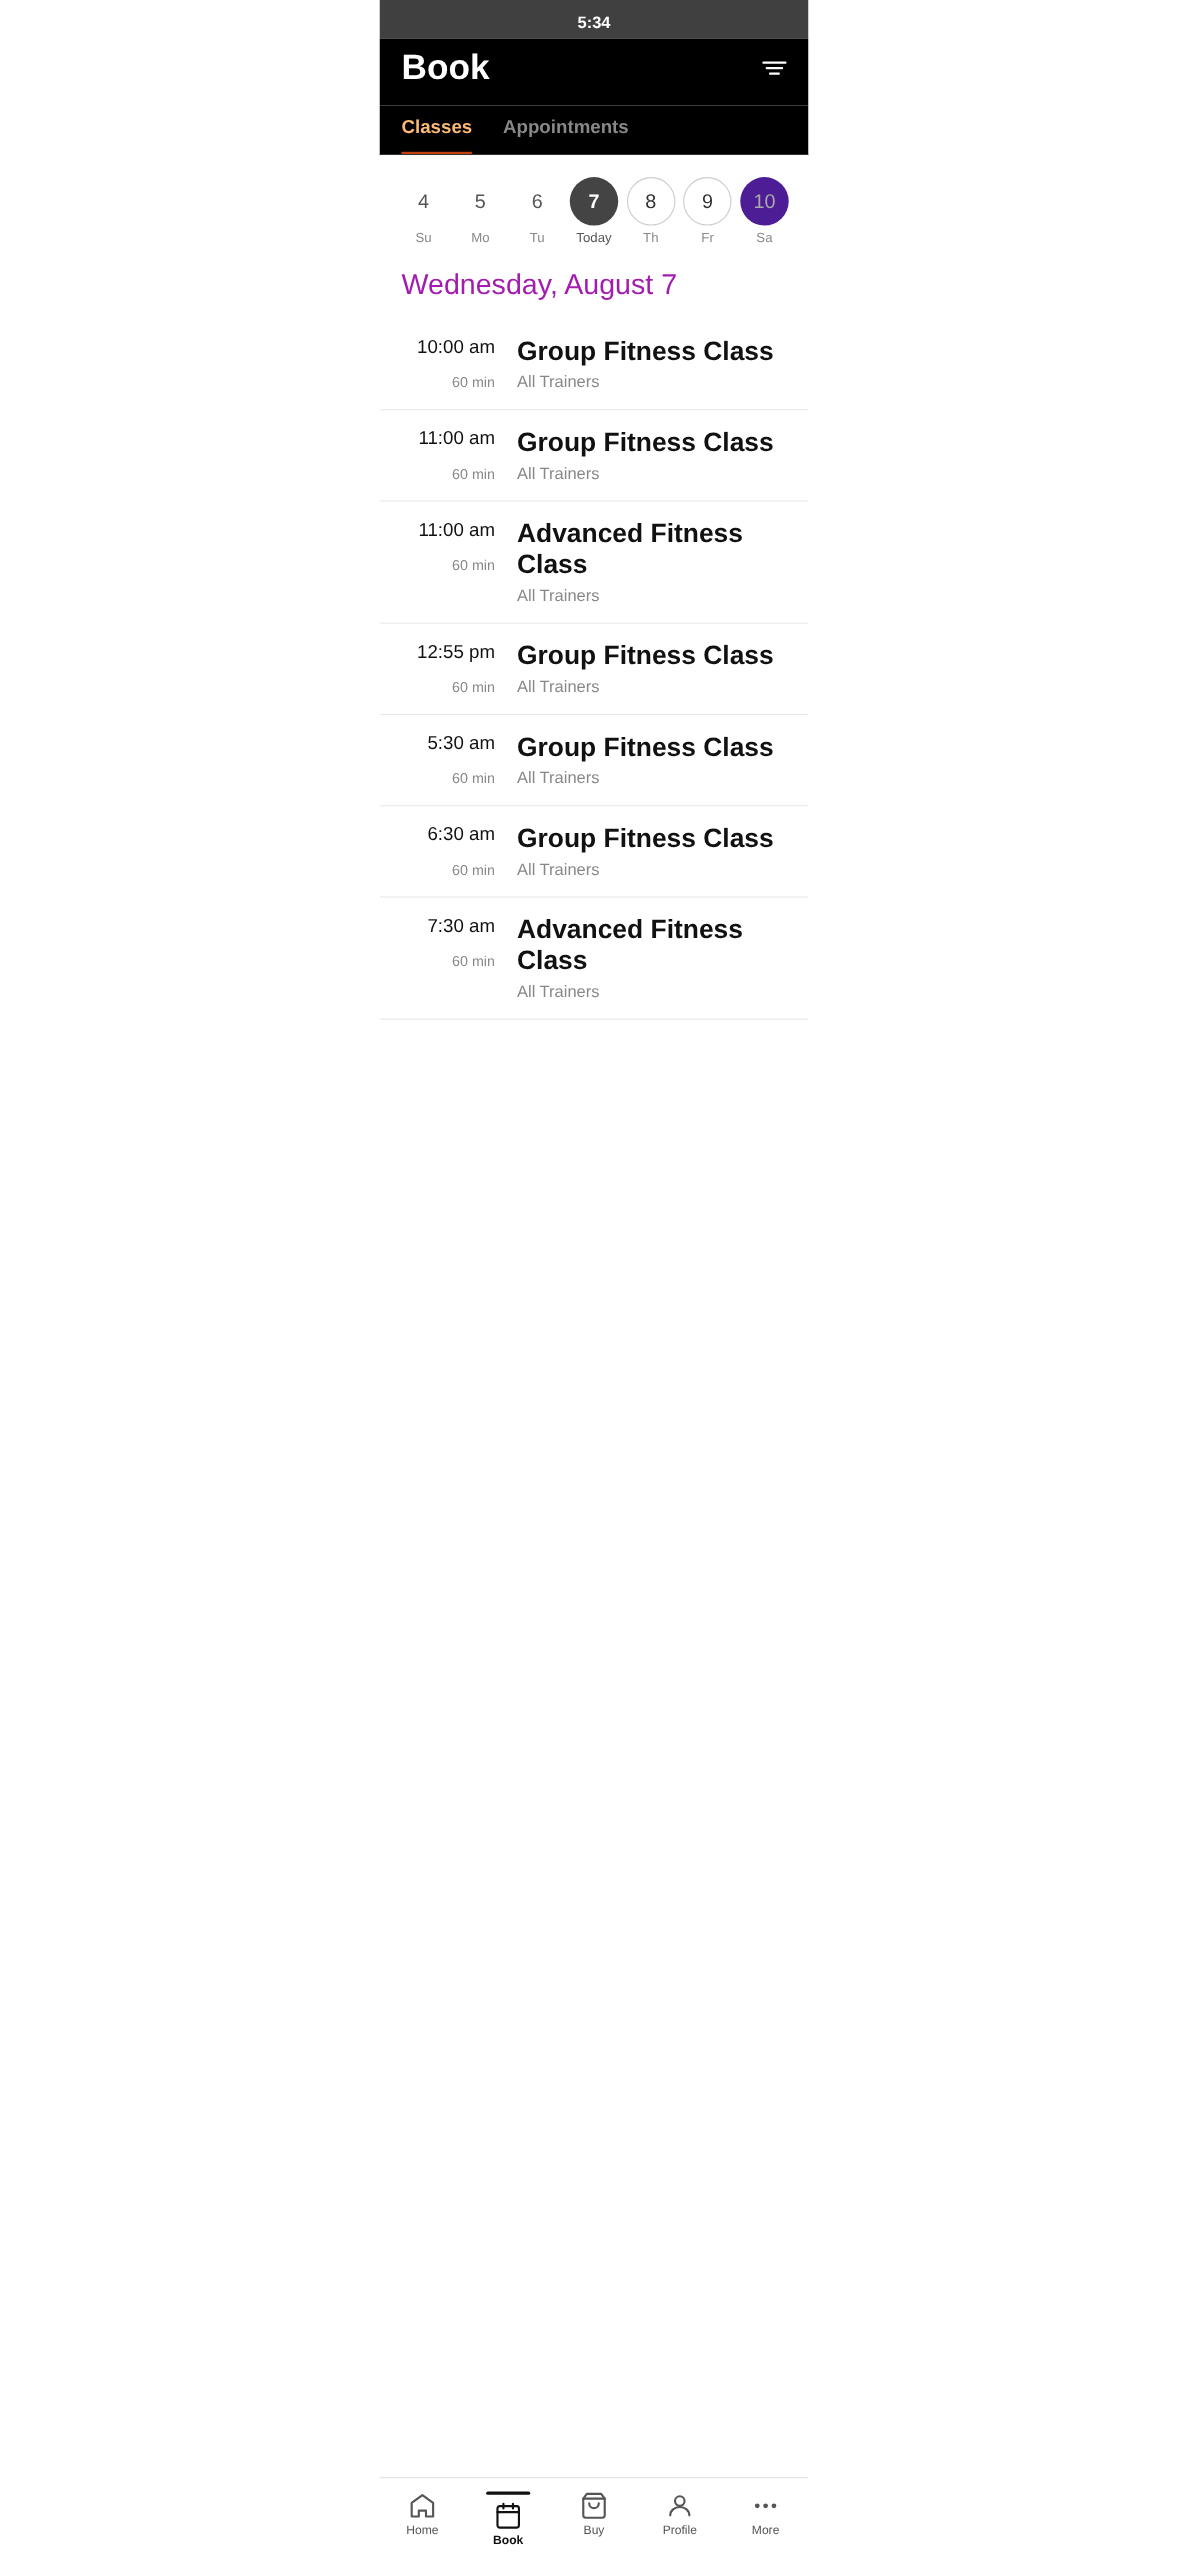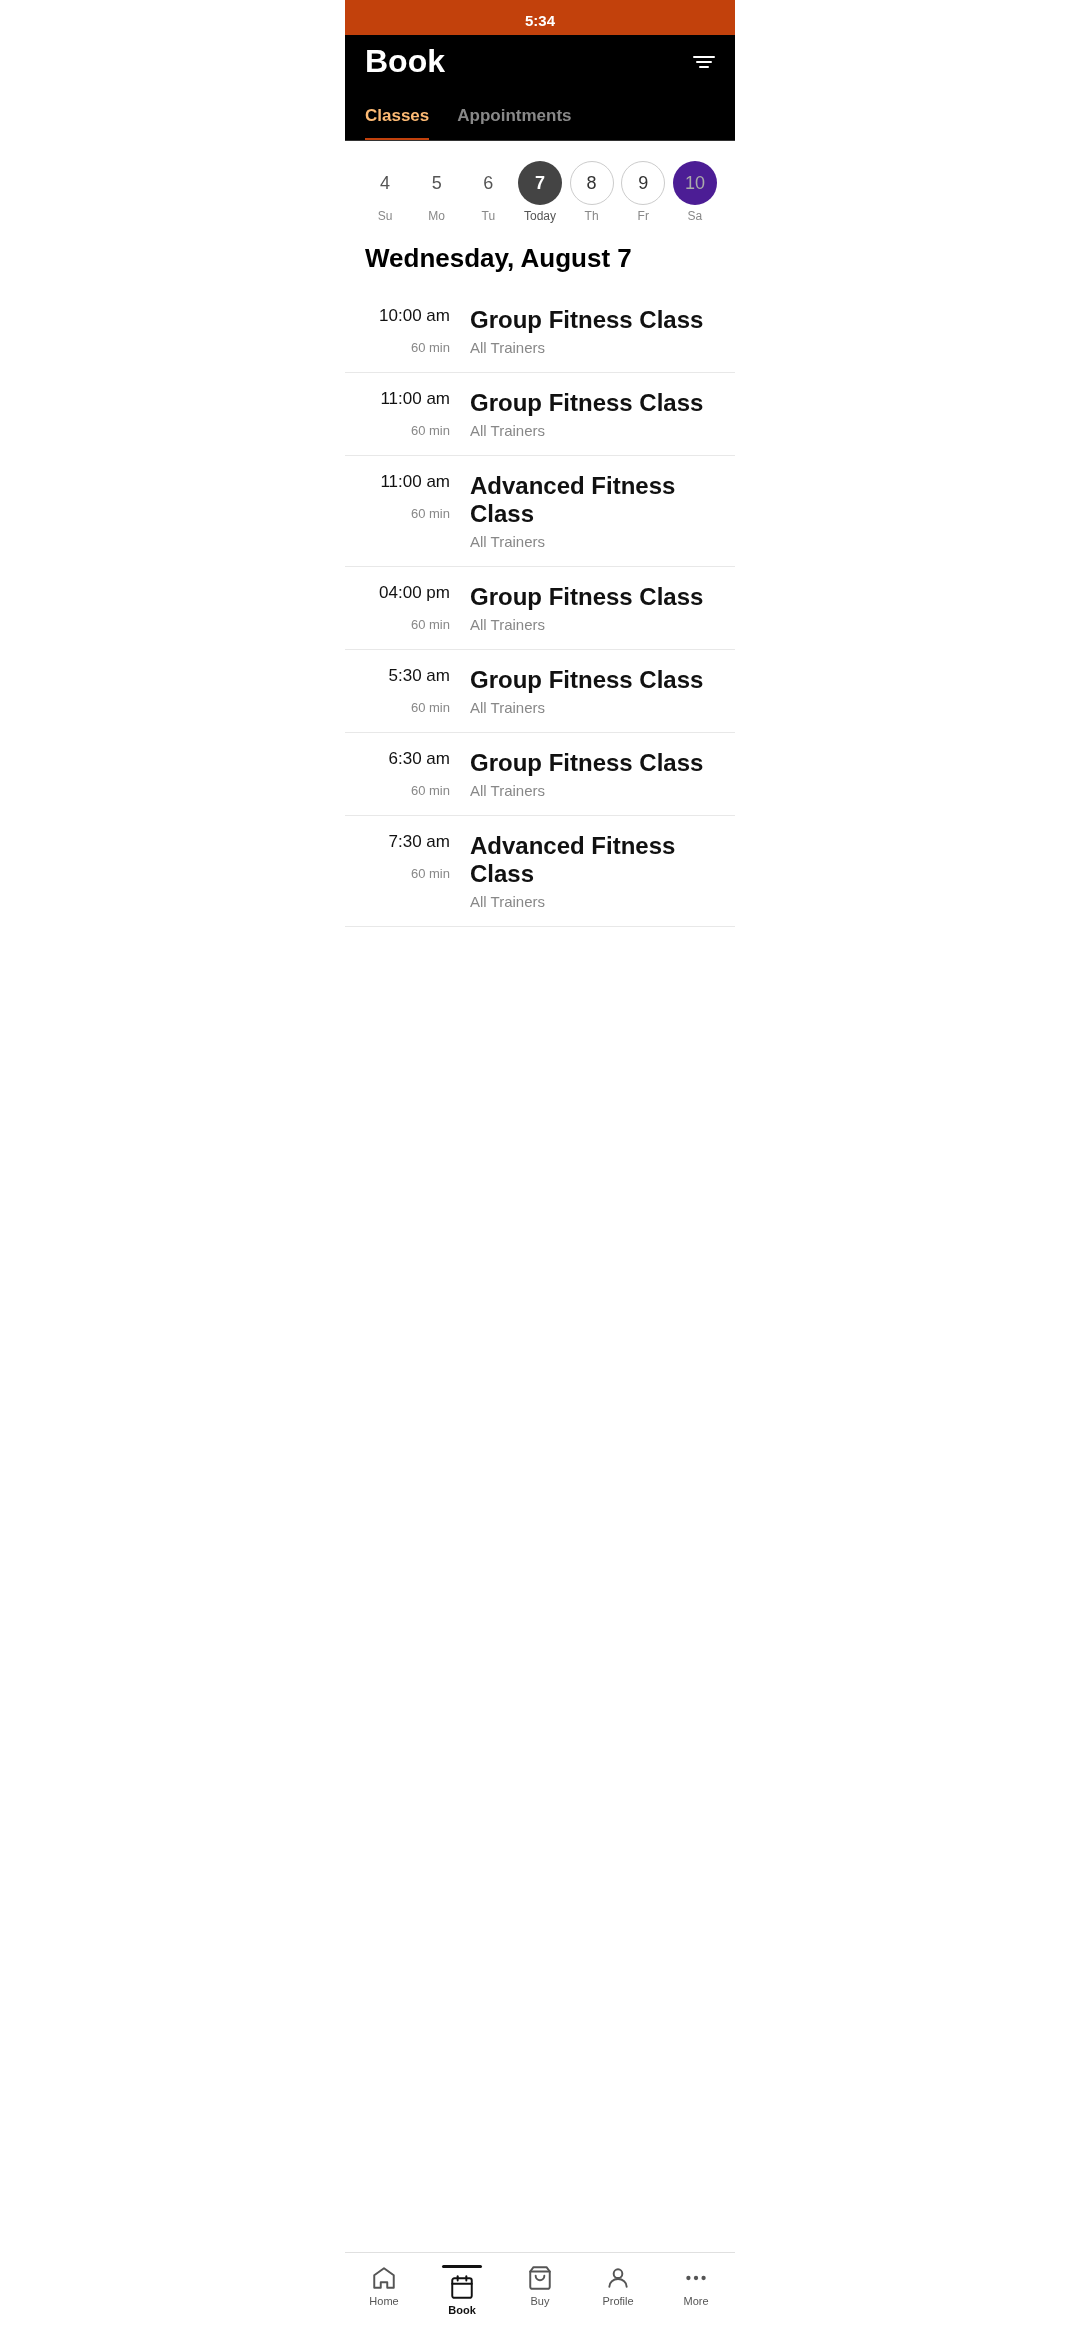--- a/index.html
+++ b/index.html
@@ -17,21 +17,21 @@
       max-width: 390px;
       margin: 0 auto;
       min-height: 100vh;
       display: flex;
       flex-direction: column;
       overflow-x: hidden;
     }
 
     
     .status-bar {
-      background: #c2410c;
+      background: #404040;
       color: #fff;
       padding: 12px 20px 6px;
       font-size: 15px;
       font-weight: 600;
       display: flex;
       justify-content: center;
     }
 
     
     .header {
@@ -147,22 +147,22 @@
     }
 
     .day-label.today-label {
       color: #555;
     }
 
     
     .date-heading {
       padding: 10px 20px 16px;
       font-size: 26px;
-      font-weight: 700;
-      color: #000000;
+      font-weight: 400;
+      color: #a21caf;
     }
 
     
     .class-list {
       flex: 1;
       overflow-y: auto;
     }
 
     .class-item {
       display: flex;
@@ -343,21 +343,21 @@
         <div class="class-time-main">11:00 am</div>
         <div class="class-time-duration">60 min</div>
       </div>
       <div class="class-info">
         <div class="class-name">Advanced Fitness Class</div>
         <div class="class-trainer">All Trainers</div>
       </div>
     </div>
     <div class="class-item">
       <div class="class-time">
-        <div class="class-time-main">04:00 pm</div>
+        <div class="class-time-main">12:55 pm</div>
         <div class="class-time-duration">60 min</div>
       </div>
       <div class="class-info">
         <div class="class-name">Group Fitness Class</div>
         <div class="class-trainer">All Trainers</div>
       </div>
     </div>
     <div class="class-item">
       <div class="class-time">
         <div class="class-time-main">5:30 am</div>

